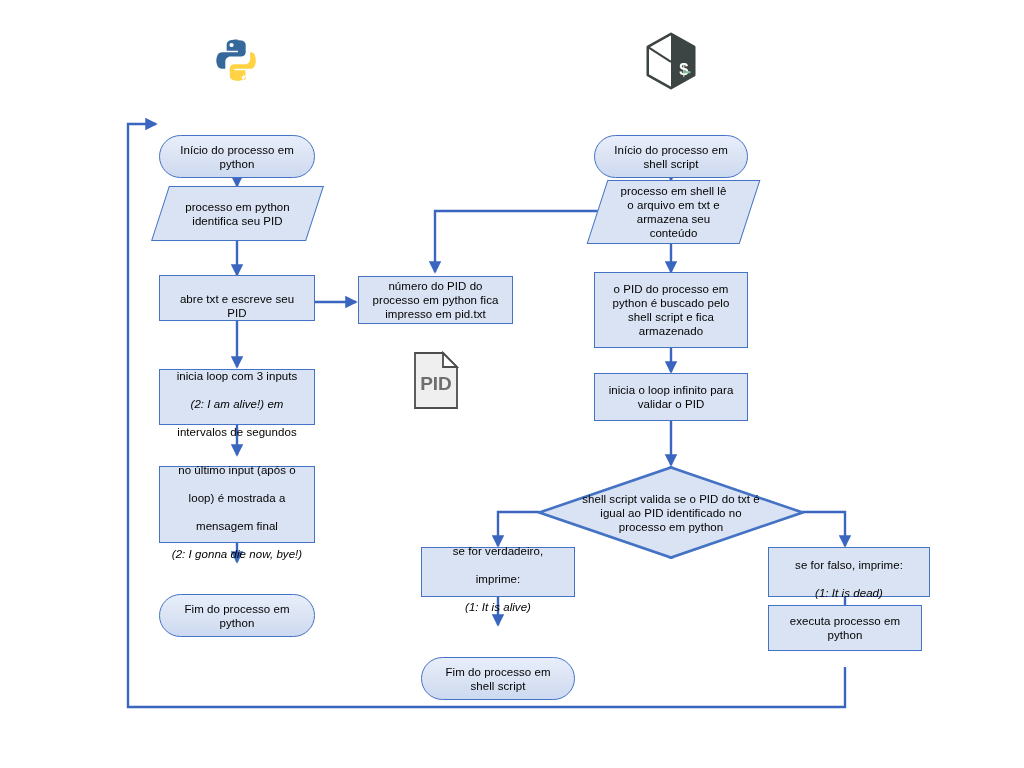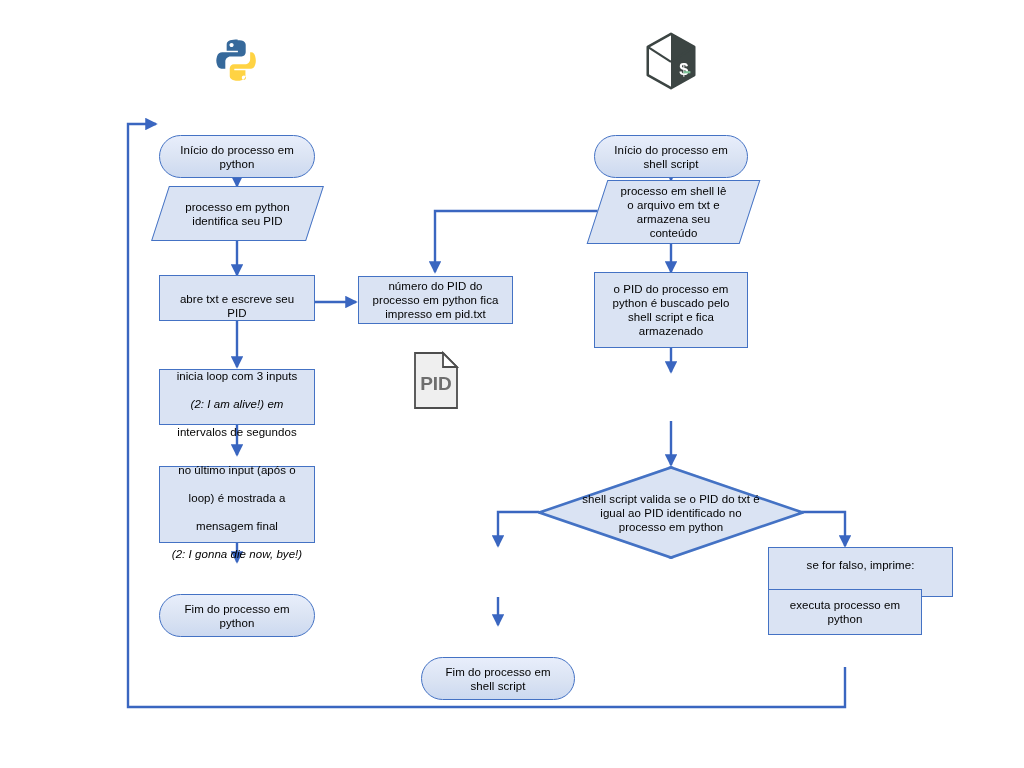--- a/index.html
+++ b/index.html
@@ -237,43 +237,54 @@
 conteúdo</span>
     </div>
 
     <div class="node shape-rect" style="left:594px; top:272px; width:154px; height:76px;">
       <span class="txt">o PID do processo em
 python é buscado pelo
 shell script e fica
 armazenado</span>
     </div>
 
+    <div class="node shape-rect" style="left:594px; top:373px; width:154px; height:48px;">
+      <span class="txt">inicia o loop infinito para
+validar o PID</span>
+    </div>
 
     <div class="node shape-diamond" style="left:538px; top:466px; width:266px; height:93px;">
       <span class="dia-bg"></span>
       <svg class="dia-outline" viewBox="0 0 266 93" preserveAspectRatio="none">
         <polygon points="133,1.4 264.6,46.5 133,91.6 1.4,46.5" fill="none" stroke="#4472c4" stroke-width="2.6"></polygon>
       </svg>
       <span class="txt">shell script valida se o PID do txt é
 igual ao PID identificado no
 processo em python</span>
     </div>
 
+    <div class="node shape-rect" style="left:421px; top:547px; width:154px; height:50px;">
+      <span class="txt">
+        <span>se for verdadeiro,</span><br>
+        <span>imprime:</span><br>
+        <span class="italic">(1: It is alive)</span>
+      </span>
+    </div>
 
     <div class="node shape-term" style="left:421px; top:625px; width:154px; height:43px;">
       <span class="txt">Fim do processo em
 shell script</span>
     </div>
 
-    <div class="node shape-rect" style="left:768px; top:547px; width:185px; height:50px;">
+    <div class="node shape-rect" style="left:768px; top:547px; width:162px; height:50px;">
       <span class="txt">
         <span>se for falso, imprime:</span><br>
         <span class="italic">(1: It is dead)</span>
       </span>
     </div>
 
-    <div class="node shape-rect" style="left:768px; top:589px; width:154px; height:46px;">
+    <div class="node shape-rect" style="left:768px; top:605px; width:154px; height:46px;">
       <span class="txt">executa processo em
 python</span>
     </div>
 
   </div>
 </div>
 
 </body></html>

